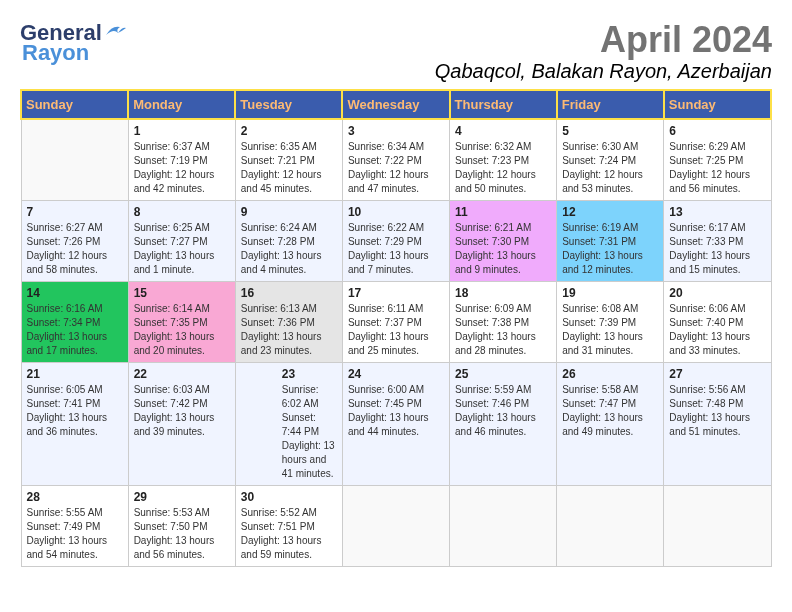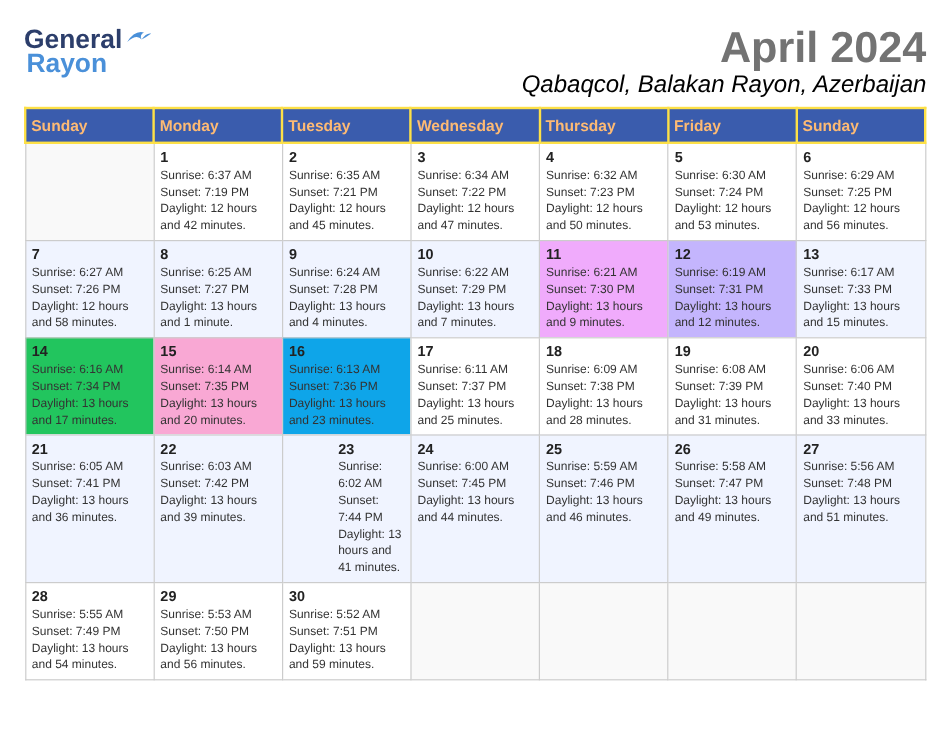--- a/index.html
+++ b/index.html
@@ -154,39 +154,39 @@
           <div class="cell-info">Sunrise: 6:24 AM<br>Sunset: 7:28 PM<br>Daylight: 13 hours and 4 minutes.</div>
         </td>
         <td style="background-color: rgb(240, 244, 255);">
           <span class="day-number">10</span>
           <div class="cell-info">Sunrise: 6:22 AM<br>Sunset: 7:29 PM<br>Daylight: 13 hours and 7 minutes.</div>
         </td>
         <td style="background-color: #f0abfc;">
           <span class="day-number">11</span>
           <div class="cell-info">Sunrise: 6:21 AM<br>Sunset: 7:30 PM<br>Daylight: 13 hours and 9 minutes.</div>
         </td>
-        <td style="background-color: #c4b5fd; margin-left: 28px;">
+        <td style="background-color: #7dd3fc; margin-left: 28px;">
           <span class="day-number">12</span>
           <div class="cell-info">Sunrise: 6:19 AM<br>Sunset: 7:31 PM<br>Daylight: 13 hours and 12 minutes.</div>
         </td>
         <td style="background-color: rgb(240, 244, 255);">
           <span class="day-number">13</span>
           <div class="cell-info">Sunrise: 6:17 AM<br>Sunset: 7:33 PM<br>Daylight: 13 hours and 15 minutes.</div>
         </td>
       </tr>
       <tr>
         <td style="background-color: #22c55e; margin-top: 36px;">
           <span class="day-number">14</span>
           <div class="cell-info">Sunrise: 6:16 AM<br>Sunset: 7:34 PM<br>Daylight: 13 hours and 17 minutes.</div>
         </td>
         <td style="background-color: #f9a8d4;">
           <span class="day-number">15</span>
           <div class="cell-info">Sunrise: 6:14 AM<br>Sunset: 7:35 PM<br>Daylight: 13 hours and 20 minutes.</div>
         </td>
-        <td style="background-color: #0ea5e9;">
+        <td style="background-color: #e5e5e5;">
           <span class="day-number">16</span>
           <div class="cell-info">Sunrise: 6:13 AM<br>Sunset: 7:36 PM<br>Daylight: 13 hours and 23 minutes.</div>
         </td>
         <td style="background-color: rgb(255, 255, 255);">
           <span class="day-number">17</span>
           <div class="cell-info">Sunrise: 6:11 AM<br>Sunset: 7:37 PM<br>Daylight: 13 hours and 25 minutes.</div>
         </td>
         <td style="background-color: rgb(255, 255, 255);">
           <span class="day-number">18</span>
           <div class="cell-info">Sunrise: 6:09 AM<br>Sunset: 7:38 PM<br>Daylight: 13 hours and 28 minutes.</div>

